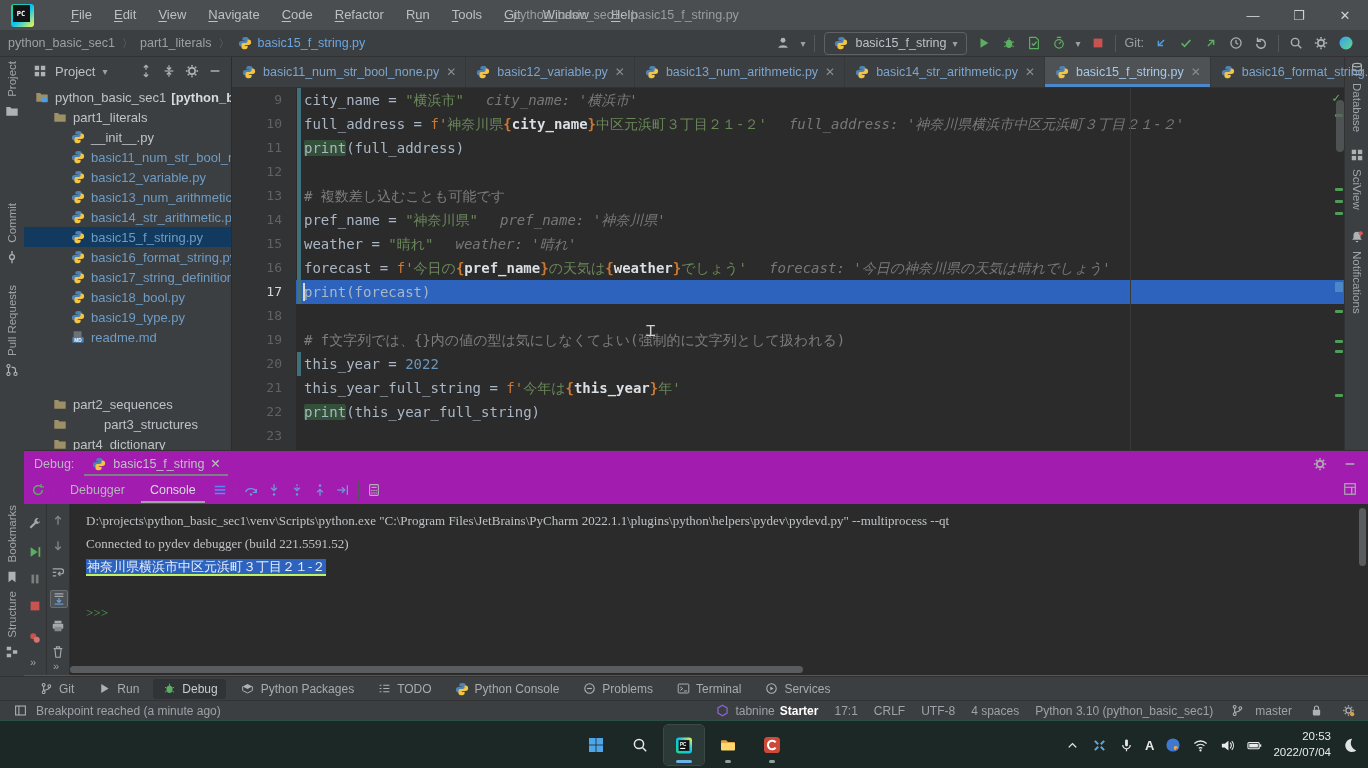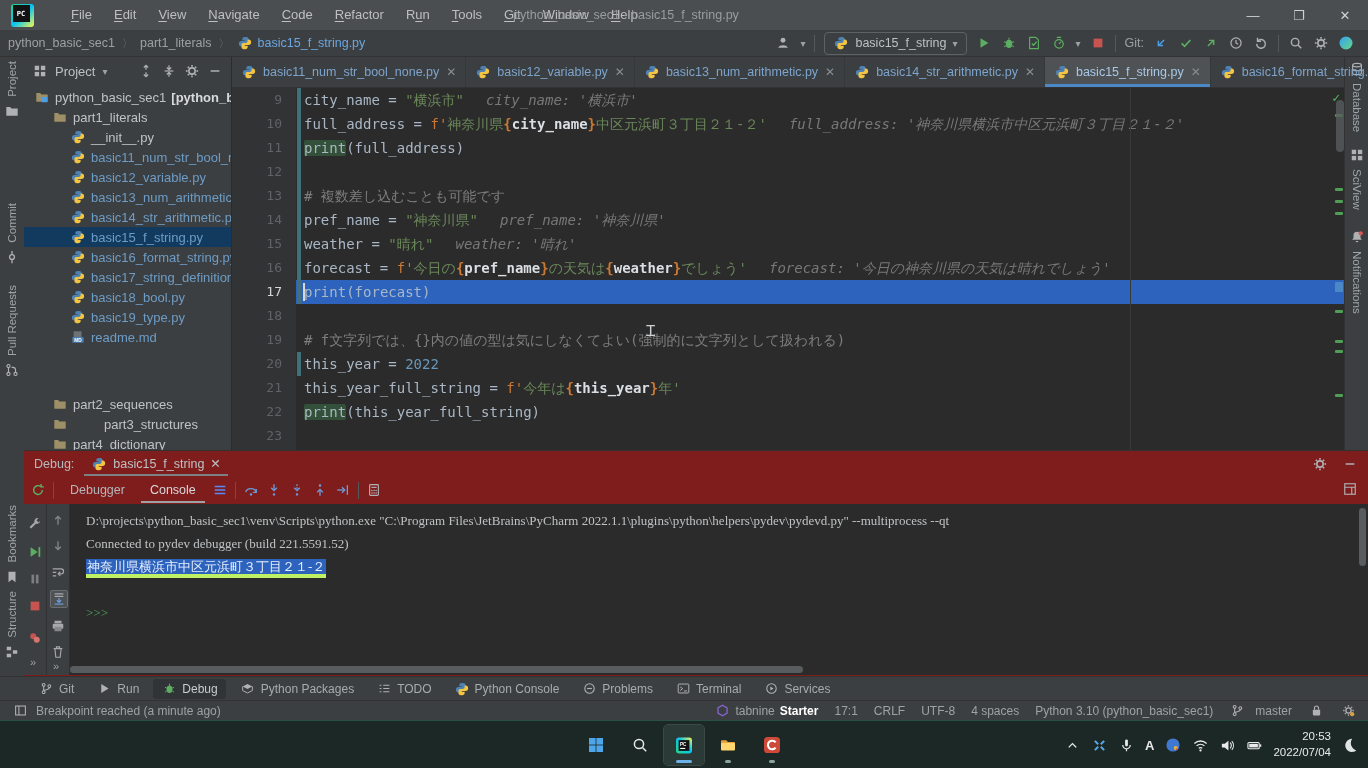--- a/index.html
+++ b/index.html
@@ -69,36 +69,36 @@
   .v{color:#a9b7c6}.o{color:#a9b7c6}.s{color:#6a8759}.fs{color:#cc7832}
   .br{color:#cc7832;font-weight:bold}.iv{color:#dadfe4;font-weight:bold}
   .bi{color:#aab6c0}.hl{background:#33503a;border-radius:2px}
   .n{color:#6897bb}.c{color:#7d7d7d}
   .hintspan{color:#787878;font-style:italic;margin-left:22px}
   .mark{position:absolute;width:8px;height:3px;border-radius:1px}
   #edthumb{position:absolute;right:0px;top:12px;width:8px;height:52px;background:#595c5e;border-radius:4px;opacity:.8}
   #okcheck{position:absolute;right:4px;top:2px;color:#5cb85c;font-size:13px}
   #ibeam{position:absolute;left:414px;top:234px;color:#cfd2d4;font-size:15px;font-family:"DejaVu Sans Mono",monospace}
   
-  #debug{position:absolute;left:24px;top:450px;width:1344px;height:226px;background:#7f1d1d;border-top:1px solid #323232;box-sizing:border-box}
+  #debug{position:absolute;left:24px;top:450px;width:1344px;height:226px;background:#a21caf;border-top:1px solid #323232;box-sizing:border-box}
   #dbghead{position:relative;height:25px;display:flex;align-items:center;gap:10px;padding-left:10px;font-size:12.5px;color:#b6b9bc}
   .dbgtab{display:flex;align-items:center;gap:6px;height:100%;padding:0 7px;box-shadow:inset 0 -2px 0 #7d8083;color:#bdc0c3}
   #dbghead-right{position:absolute;right:10px;display:flex;gap:14px;align-items:center}
   #dbgtools{height:28px;display:flex;align-items:center;gap:7px;padding-left:6px;font-size:12.5px}
   .dtab{padding:0 9px;line-height:26px;color:#b3b6b9}
   .dtab.active{box-shadow:inset 0 -2px 0 #9fa2a5;color:#d6d9dc}
   #dbgtools-right{margin-left:auto;padding-right:10px}
   #dbgbody{position:relative;height:171px;background:#2b2b2b}
   .dcol{position:absolute;top:0;width:23px;height:100%;background:#3c3f41;border-right:1px solid #323232;box-sizing:border-box}
   .dcol .ic{position:absolute;left:3px}
   .selbox{background:#4e5254;border:1px solid #6a6e70;border-radius:2px}
   #console{position:absolute;left:46px;top:0;right:0;height:100%;padding:5px 0 0 16px;overflow:hidden;
            font-family:Liberation Serif, serif;font-size:13px;line-height:23px;color:#bfc2c5;white-space:pre}
   .prompt{color:#4fa457}
-  .sel-line{background:#2d63bd;color:#e6eefc;border-bottom:4px solid #bef264;padding:0 1px}
+  .sel-line{background:#2d63bd;color:#e6eefc;border-bottom:2px solid #bef264;padding:0 1px}
   #hscroll{position:absolute;left:46px;right:12px;bottom:2px;height:7px}
   #hscroll .thumb{width:57%;height:7px;background:#595c5e;border-radius:4px}
   #vscroll2{position:absolute;right:2px;top:4px;width:7px;height:58px;background:#595c5e;border-radius:4px}
   .chev2{color:#9da0a2;font-size:11px;letter-spacing:1px}
   
   #toolbar-bottom{position:absolute;left:0;top:676px;width:1368px;height:24px;background:#3c3f41;border-top:1px solid #323232;
       display:flex;align-items:center;gap:6px;padding-left:30px;box-sizing:border-box;font-size:12px;color:#a7abae}
   .btool{display:flex;align-items:center;gap:5px;padding:2px 8px;border-radius:3px;white-space:nowrap}
   .btool.active{background:#313437;color:#c7cbce}
   #statusbar{position:absolute;left:0;top:700px;width:1368px;height:20px;background:#3c3f41;border-top:1px solid #323232;

